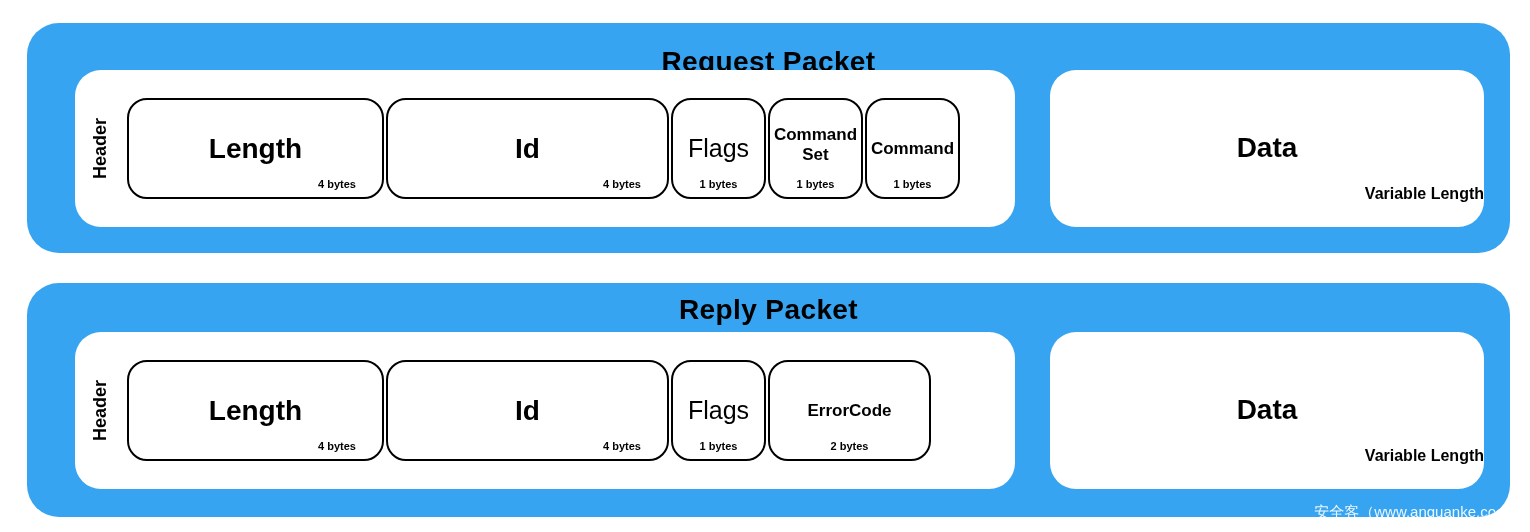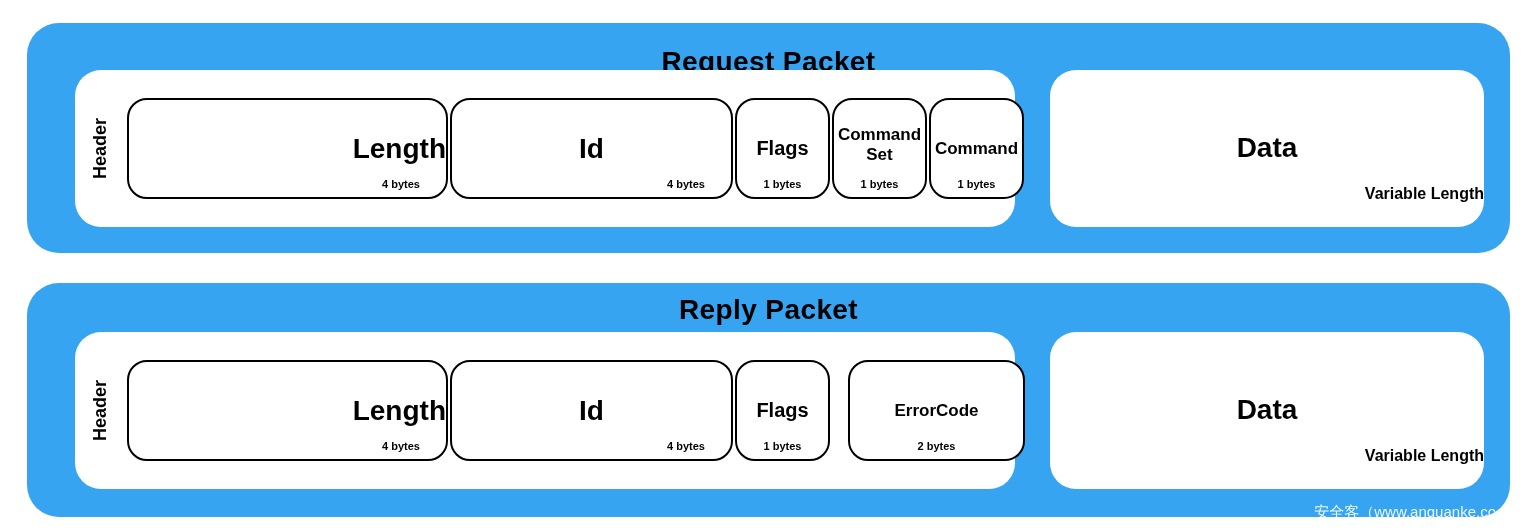--- a/index.html
+++ b/index.html
@@ -74,27 +74,27 @@
     height: 101px;
     box-sizing: border-box;
     background: #fff;
     border: 2.5px solid #000;
     border-radius: 20px;
     position: relative;
     display: flex;
     align-items: center;
     justify-content: center;
   }
-  .field.w-length { width: 321px; justify-content: flex-end; }
+  .field.w-length { width: 257px; }
   .field.w-id     { width: 283px; }
   .field.w-small  { width: 95px; }
-  .field.w-error  { width: 177px; margin-left: 16px; }
+  .field.w-error  { width: 163px; }
 
   .field-label-lg { font-size: 28px; font-weight: bold; }
-  .field-label-md { font-size: 20px; font-weight: bold; text-align: right; }
+  .field-label-md { font-size: 25px; font-weight: normal; text-align: right; }
   .field-label-sm {
     font-size: 17px; font-weight: bold;
     text-align: center; line-height: 1.12; padding: 0 5px;
     margin-top: -8px;
   }
   .field-label-sm.oneline { margin-top: 0; }
 
   .field-size {
     position: absolute;
     bottom: 7px;

